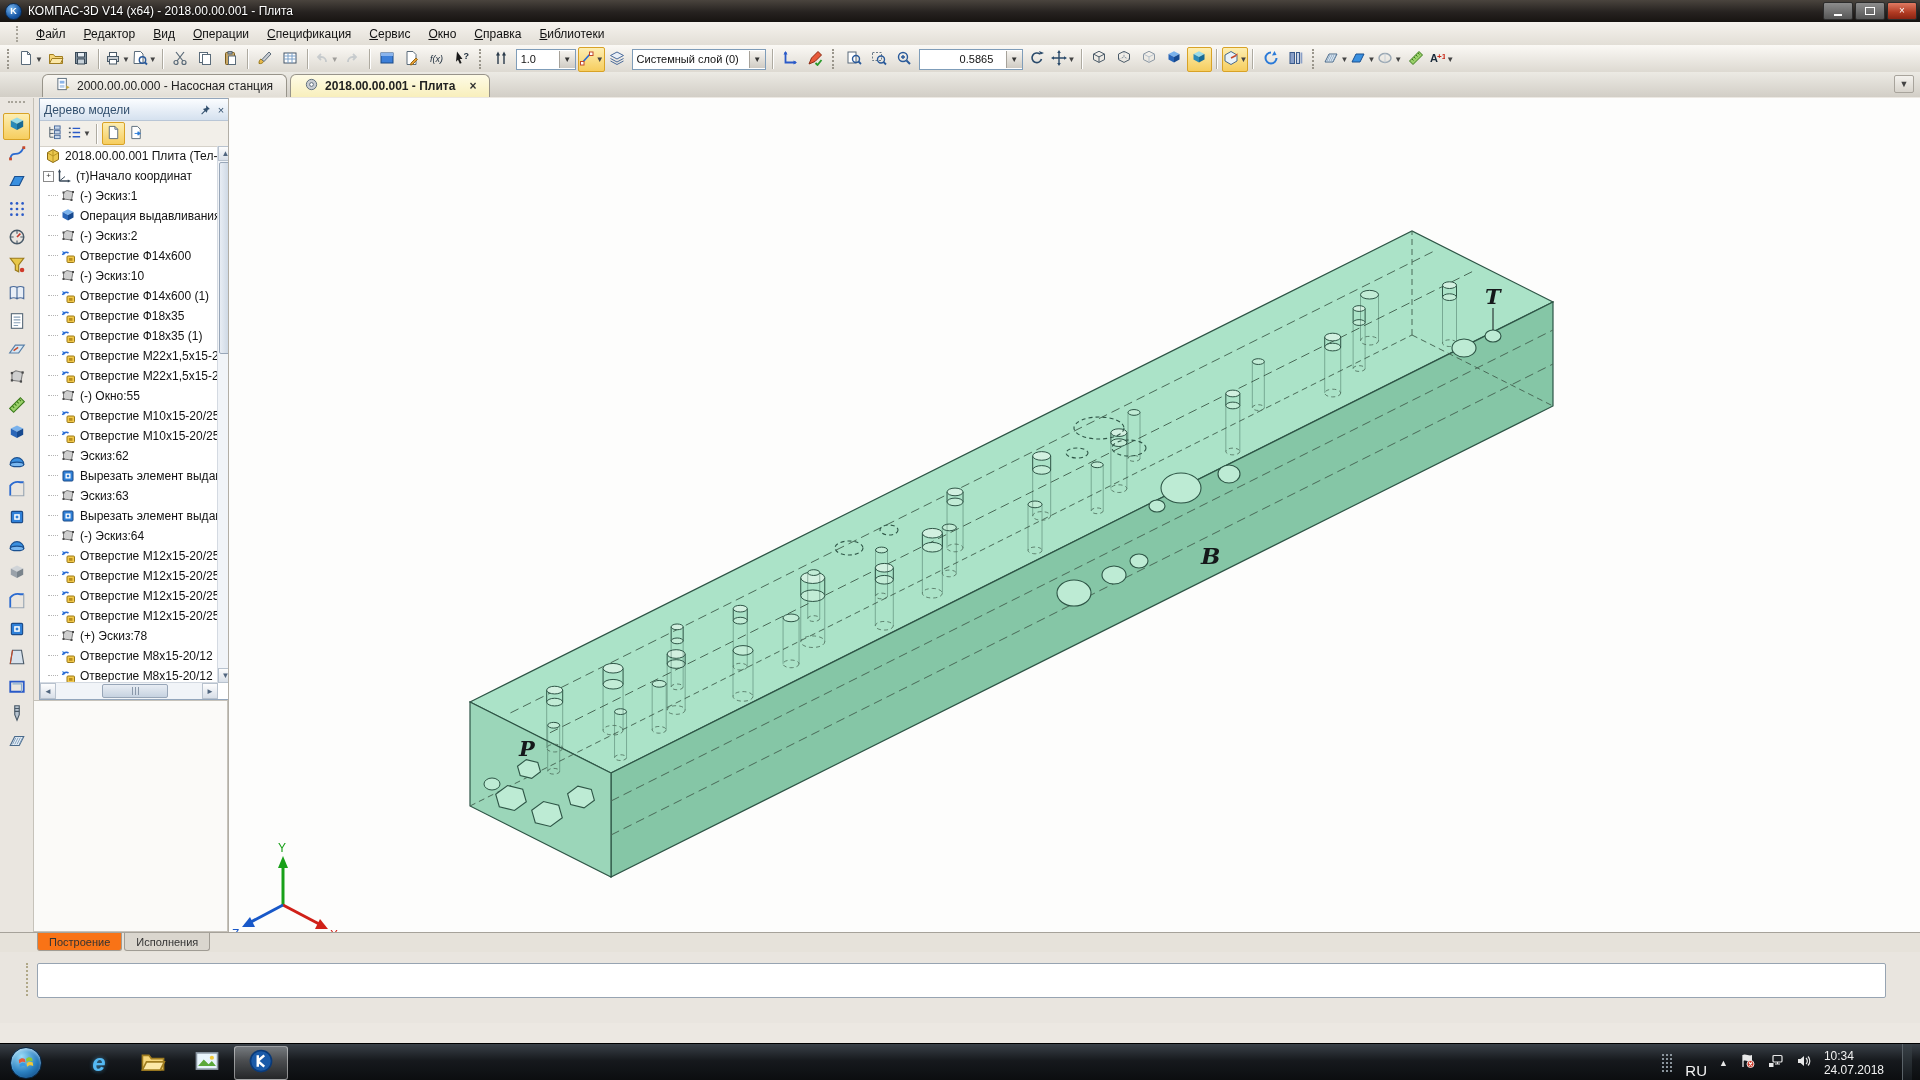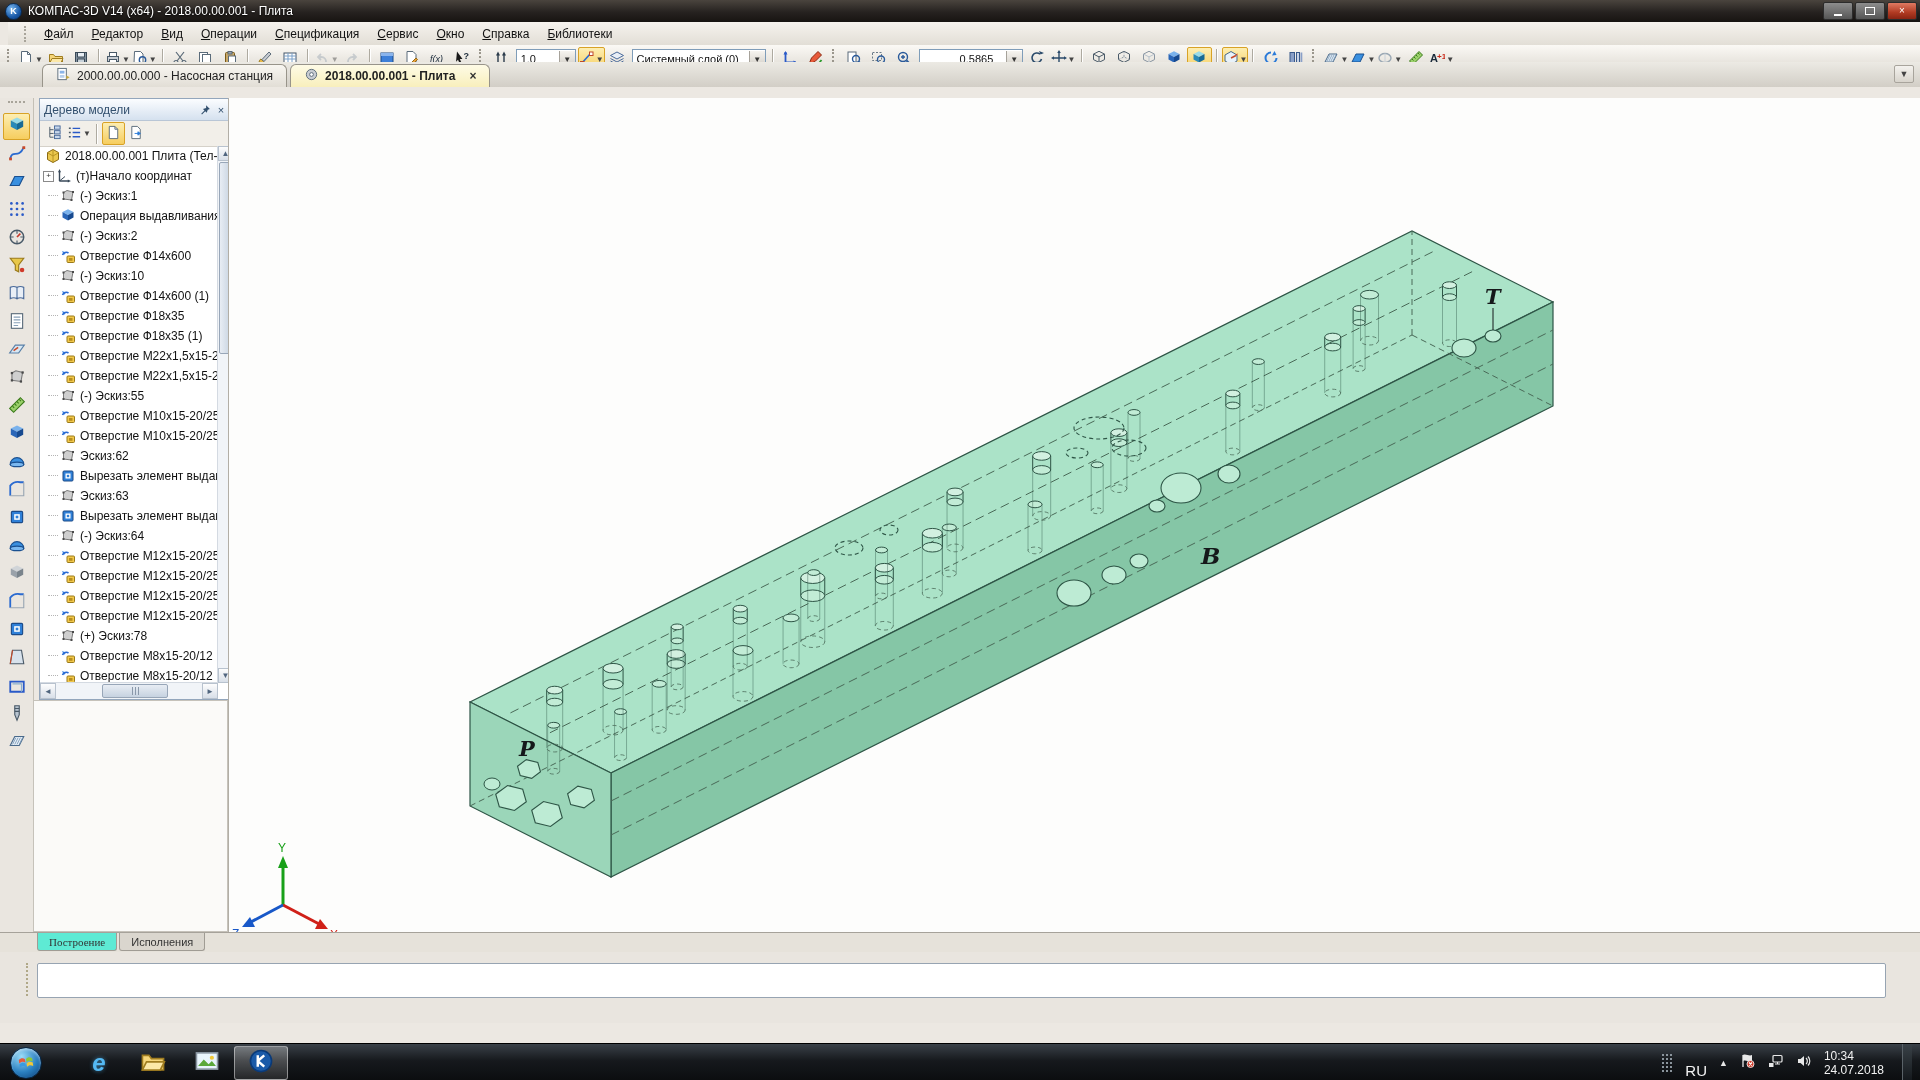--- a/index.html
+++ b/index.html
@@ -12,42 +12,42 @@
   .appicon{width:15px;height:15px;border-radius:50%;background:radial-gradient(circle at 35% 30%,#7ab8f0,#1a5aa8 60%,#0a3a78);
     display:flex;align-items:center;justify-content:center;color:#fff;font-size:9px;font-weight:bold;margin-right:6px;border:1px solid #0a2a50;}
   .wtitle{font-size:12px;text-shadow:0 1px 2px #000;}
   .winbtns{position:absolute;right:3px;top:2px;display:flex;gap:2px;}
   .wbtn{width:28px;height:16px;display:flex;align-items:center;justify-content:center;
     background:linear-gradient(#8d8d8d,#565656);border:1px solid #2c2c2c;border-radius:2px;color:#fff;font-size:10px;line-height:10px;}
   .wbtn.close{background:linear-gradient(#e07a62,#b03a22 60%,#8a2412);}
   .wbtn .mx{display:inline-block;width:8px;height:6px;border:1px solid #fff;}
   .wbtn .mn{display:inline-block;width:8px;height:2px;background:#fff;margin-top:7px;}
   
-  .menubar{position:absolute;top:22px;left:8px;right:0;height:23px;
+  .menubar{position:absolute;top:22px;left:0;right:0;height:23px;
     background:linear-gradient(180deg,#f6f3ee,#e2ded6);border-bottom:1px solid #c2beb4;
     display:flex;align-items:center;padding-left:16px;}
   .menu-item{display:inline-block;padding:4px 9px;color:#111;}
   .menu-item::first-letter{text-decoration:underline;}
   .mgrip{width:3px;height:16px;border-left:2px dotted #a8a49a;margin-right:6px;}
   
   .toolbar{position:absolute;top:45px;left:0;right:0;height:28px;
     background:linear-gradient(180deg,#fbf9f5,#dcd8d0);border-bottom:1px solid #b3afa6;
     display:flex;align-items:center;padding-left:3px;}
   .tbtn{height:23px;min-width:23px;display:flex;align-items:center;justify-content:center;border-radius:2px;border:1px solid transparent;}
   .tbtn.checked{background:linear-gradient(#fdeeb2,#f6cd5e);border:1px solid #d8a226;}
   .tbtn.disabled{opacity:.45;}
   .drop{font-size:8px;color:#444;margin-left:1px;}
   .tsep{width:1px;height:20px;background:#aeaaa0;border-right:1px solid #fff;margin:0 4px;}
   .tgrip{width:4px;height:20px;border-left:2px dotted #9a968c;margin:0 4px;}
   .combo{height:19px;background:#fff;border:1px solid #7f9db9;display:flex;align-items:center;margin:0 2px;}
   .combo .cval{padding-left:4px;flex:1;font-size:11px;white-space:nowrap;overflow:hidden;}
   .combo .carrow{width:15px;height:17px;background:linear-gradient(#f6f4f0,#cfcbc3);border-left:1px solid #a6a29a;
     display:flex;align-items:center;justify-content:center;font-size:8px;color:#333;}
   
-  .tabbar{position:absolute;top:62px;left:0;right:0;height:25px;
+  .tabbar{position:absolute;top:72px;left:0;right:0;height:25px;
     background:linear-gradient(180deg,#eceae4,#d2cec6);display:flex;align-items:flex-end;padding-left:42px;}
   .dtab{height:22px;display:flex;align-items:center;gap:6px;padding:0 13px;margin-right:3px;
     border:1px solid #98948a;border-bottom:none;border-radius:6px 6px 0 0;
     background:linear-gradient(#f8f6f1,#e2ded6);color:#222;}
   .dtab.active{background:linear-gradient(#fefbe6,#f8efbc);font-weight:bold;}
   .dtab .tclose{margin-left:8px;color:#333;font-weight:bold;font-size:12px;}
   .tablistbtn{position:absolute;right:6px;bottom:4px;width:18px;height:16px;display:flex;align-items:center;justify-content:center;
     font-size:9px;color:#444;background:linear-gradient(#f4f2ee,#d8d4cc);border:1px solid #a8a49c;border-radius:2px;}
   
   .iconstrip{position:absolute;left:0;top:98px;width:33px;height:834px;background:#eae6e0;border-right:1px solid #c4c0b6;}
@@ -86,21 +86,21 @@
   .hthumb i{display:block;width:1px;height:8px;background:#8a98aa;}
   .panel-below{position:absolute;left:33px;top:700px;width:195px;height:232px;background:#fbfaf8;border:1px solid #c6c2ba;box-sizing:border-box;}
   
   .viewport{position:absolute;left:228px;top:98px;width:1692px;height:834px;background:#fdfdfc;border-left:1px solid #b2aea6;box-sizing:border-box;}
   .viewport svg{display:block;}
   
   .bottomstrip{position:absolute;left:0;top:932px;right:0;height:20px;background:#e6e2da;border-top:1px solid #a6a29a;
      display:flex;align-items:flex-start;padding-left:37px;}
   .vtab{height:16px;padding:1px 11px 0 11px;font-size:11px;display:flex;align-items:center;
      border:1px solid #a09c94;border-top:none;border-radius:0 0 3px 3px;background:#dad6ce;color:#333;margin-right:2px;}
-  .vtab.active{background:#5eead4;font-family:Liberation Serif, serif;}
+  .vtab.active{background:#f97316;}
   
   .proparea{position:absolute;left:0;top:952px;right:0;height:71px;background:#e9e5df;}
   .propfield{position:absolute;left:37px;right:34px;top:11px;height:33px;background:#fff;border:1px solid #97a4b2;border-radius:2px;}
   .pgrip{position:absolute;left:26px;top:11px;width:3px;height:33px;border-left:2px dotted #b0a888;}
   
   .statusbar{position:absolute;left:0;top:1023px;right:0;height:20px;
      background:linear-gradient(#f4f1eb,#dbd7cf);border-top:1px solid #b8b4ac;
      display:flex;align-items:center;padding-left:8px;font-size:11px;color:#111;}
   
   .taskbar{position:absolute;left:0;top:1043px;right:0;height:37px;
@@ -814,21 +814,21 @@
             <svg width="16" height="16" viewBox="0 0 16 16">
               <path d="M3.5 4.5L7 2.5l6 1.5-1.5 8-8-1z" fill="#cfcfcf" stroke="#7a7a7a"></path>
               <g fill="#4a4a4a">
                 <rect x="2.5" y="3.5" width="2" height="2"></rect>
                 <rect x="12" y="3" width="2" height="2"></rect>
                 <rect x="10.5" y="11" width="2" height="2"></rect>
                 <rect x="2.5" y="10" width="2" height="2"></rect>
               </g>
             </svg>
           </span>
-          <span class="lbl">(-) Эскиз:55</span>
+          <span class="lbl">(-) Окно:55</span>
         </div>
         <div class="trow">
           <span class="stub"></span>
           <span class="tico">
             <svg width="16" height="16" viewBox="0 0 16 16">
               <path d="M2 3l4 1.5L4 7z" fill="#3a86e0"></path>
               <path d="M2.5 7c1-2.5 4-3.5 6-2" stroke="#2a6ad4" stroke-width="1.6" fill="none"></path>
               <rect x="7" y="8" width="7.5" height="6.5" rx="1" fill="#f2c84b" stroke="#9a7a1a"></rect>
               <rect x="9" y="10" width="3.5" height="2.8" fill="#b88e20"></rect>
             </svg>

